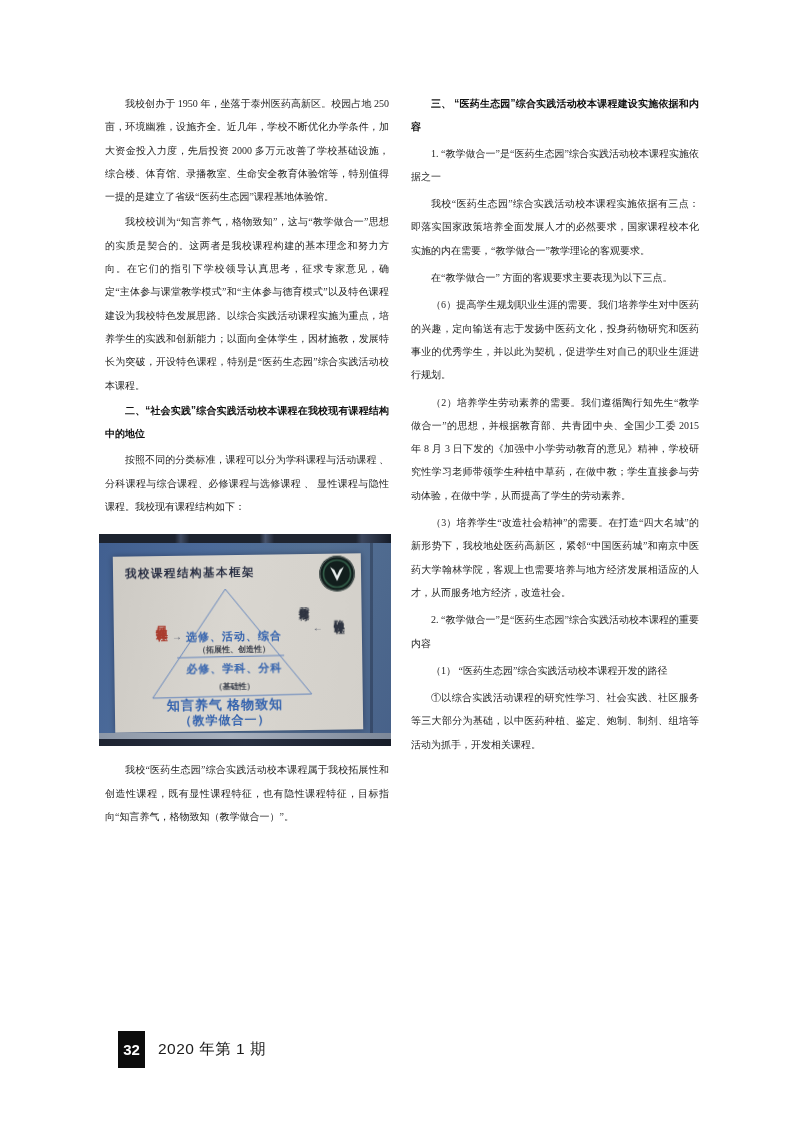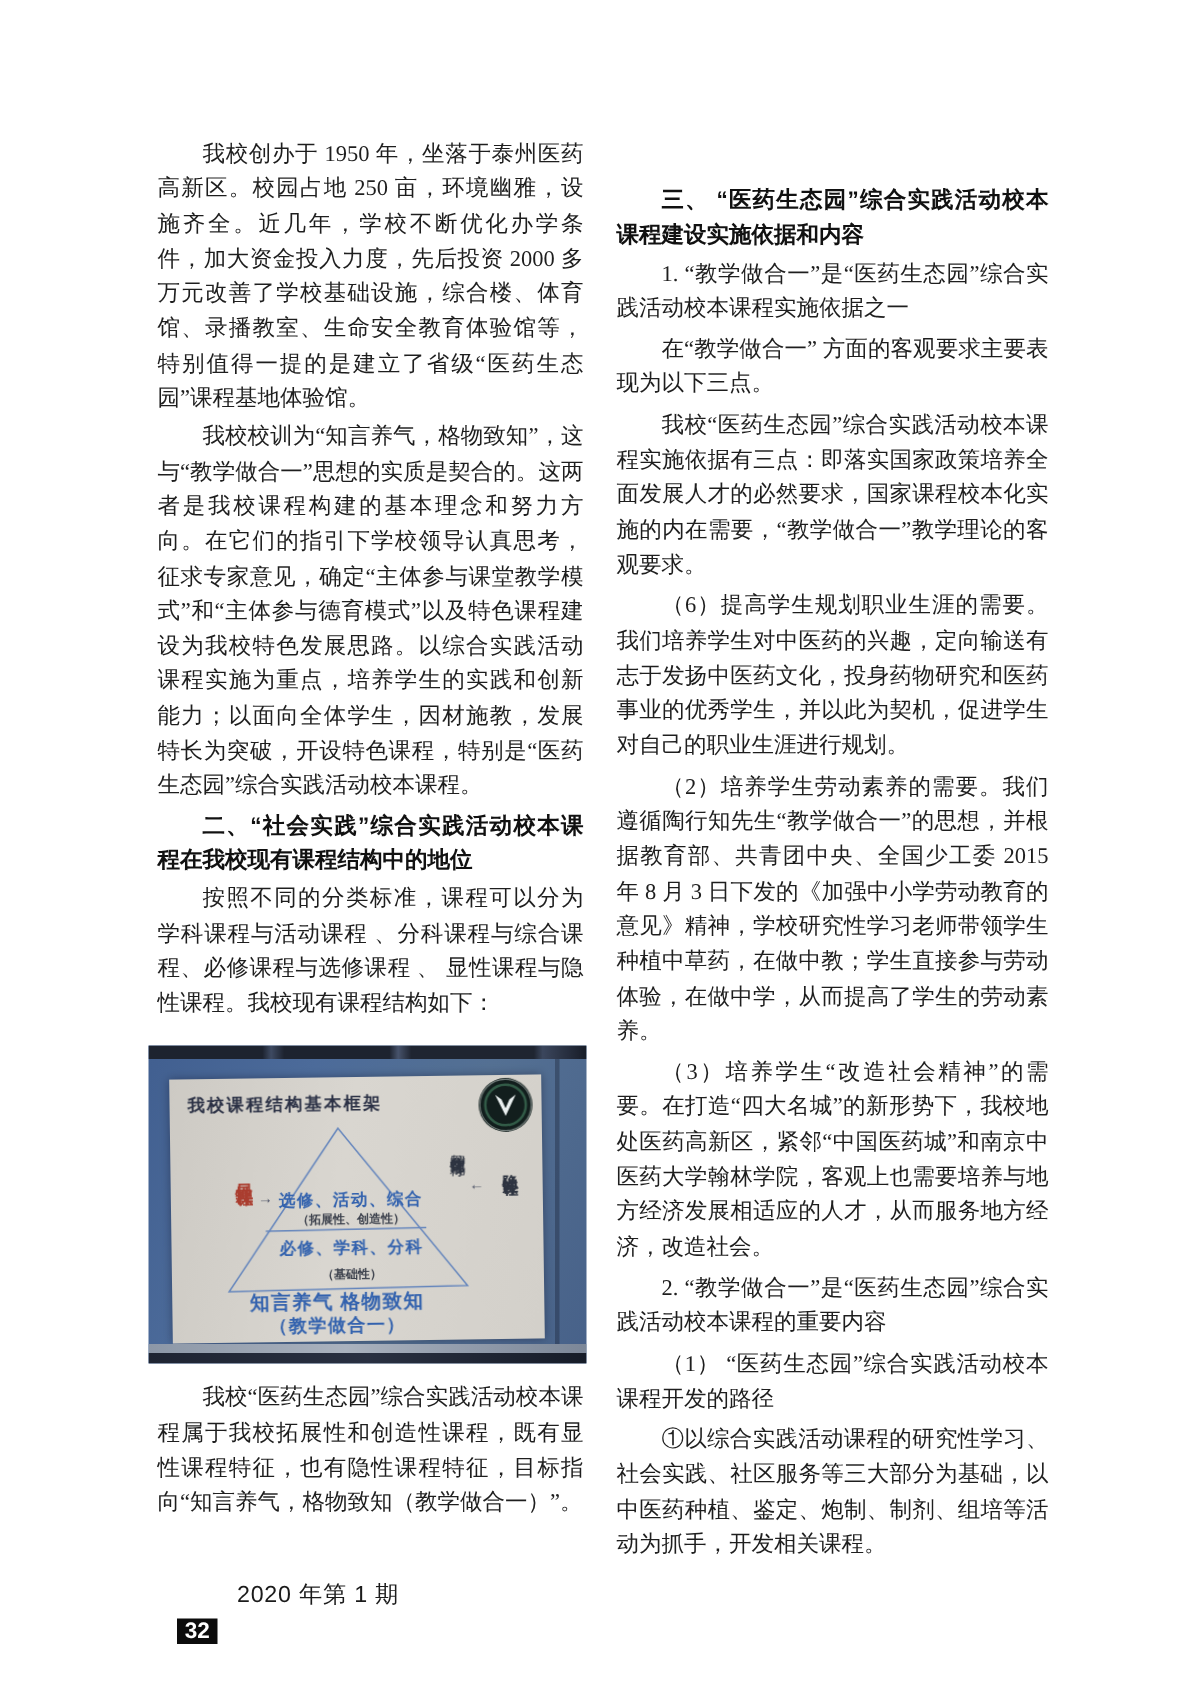--- a/index.html
+++ b/index.html
@@ -5,23 +5,23 @@
   html,body{margin:0;padding:0;}
   body{
     width:793px;height:1122px;background:#ffffff;position:relative;
     font-family:"Liberation Serif","DejaVu Serif",serif;color:#1e1e1e;
     overflow:hidden;
   }
   .columns{
     position:absolute;top:92px;left:105px;display:flex;gap:22px;
   }
   .col{width:284px;}
-  .col.right{width:288px;margin-top:30px;}
+  .col.right{width:288px;}
   .col p{
-    margin:0 0 2px 0;font-size:15px;line-height:23.3px;
+    margin:0 0 2px 0;font-size:10px;line-height:23.3px;
     text-align:justify;text-justify:inter-character;text-indent:2em;
   }
   .col.right p{margin-bottom:4px;}
   .col p.heading{
     font-family:"Liberation Sans",sans-serif;font-weight:700;color:#111;
     margin-bottom:3px;
   }
   
   .photo{
     position:relative;width:292px;height:212px;margin:16px 16px 12px -6px;
@@ -81,23 +81,23 @@
   .row2{left:68px;top:106px;width:104px;font-size:11px;font-weight:700;color:#2f62b5;letter-spacing:1px;}
   .row2s{left:68px;top:126px;width:104px;font-size:8px;color:#3a3f4c;font-weight:600;}
   .bot1{left:50px;top:141px;width:120px;font-size:13px;font-weight:700;color:#2f62b5;letter-spacing:1px;}
   .bot2{left:50px;top:157px;width:120px;font-size:12px;font-weight:700;color:#2f62b5;letter-spacing:1px;}
   
   .footer{
     position:absolute;left:118px;top:1031px;display:flex;align-items:center;gap:13px;
     font-family:"Liberation Sans",sans-serif;
   }
   .page-num{
-    width:27px;height:17px;background:#0c0c0c;color:#ffffff;
+    width:27px;height:37px;background:#0c0c0c;color:#ffffff;
     display:flex;align-items:center;justify-content:center;
-    font-size:15px;font-weight:700;margin-top:48px;
+    font-size:15px;font-weight:700;
   }
   .issue{font-size:15.5px;color:#1b1b1b;letter-spacing:0.5px;text-align:right;}
 </style>
 </head>
 <body>
 
 <div class="columns">
   <div class="col">
     <p>我校创办于 1950 年，坐落于泰州医药高新区。校园占地 250 亩，环境幽雅，设施齐全。近几年，学校不断优化办学条件，加大资金投入力度，先后投资 2000 多万元改善了学校基础设施，综合楼、体育馆、录播教室、生命安全教育体验馆等，特别值得一提的是建立了省级“医药生态园”课程基地体验馆。</p>
     <p>我校校训为“知言养气，格物致知”，这与“教学做合一”思想的实质是契合的。这两者是我校课程构建的基本理念和努力方向。在它们的指引下学校领导认真思考，征求专家意见，确定“主体参与课堂教学模式”和“主体参与德育模式”以及特色课程建设为我校特色发展思路。以综合实践活动课程实施为重点，培养学生的实践和创新能力；以面向全体学生，因材施教，发展特长为突破，开设特色课程，特别是“医药生态园”综合实践活动校本课程。</p>
@@ -136,22 +136,22 @@
       <div class="photo-bottom-light"></div>
       <div class="photo-bottom-dark"></div>
     </div>
 
     <p>我校“医药生态园”综合实践活动校本课程属于我校拓展性和创造性课程，既有显性课程特征，也有隐性课程特征，目标指向“知言养气，格物致知（教学做合一）”。</p>
   </div>
 
   <div class="col right">
     <p class="heading">三、 “医药生态园”综合实践活动校本课程建设实施依据和内容</p>
     <p>1. “教学做合一”是“医药生态园”综合实践活动校本课程实施依据之一</p>
+    <p>我校“医药生态园”综合实践活动校本课程实施依据有三点：即落实国家政策培养全面发展人才的必然要求，国家课程校本化实施的内在需要，“教学做合一”教学理论的客观要求。</p>
     <p>在“教学做合一” 方面的客观要求主要表现为以下三点。</p>
-    <p>我校“医药生态园”综合实践活动校本课程实施依据有三点：即落实国家政策培养全面发展人才的必然要求，国家课程校本化实施的内在需要，“教学做合一”教学理论的客观要求。</p>
     <p>（6）提高学生规划职业生涯的需要。我们培养学生对中医药的兴趣，定向输送有志于发扬中医药文化，投身药物研究和医药事业的优秀学生，并以此为契机，促进学生对自己的职业生涯进行规划。</p>
     <p>（2）培养学生劳动素养的需要。我们遵循陶行知先生“教学做合一”的思想，并根据教育部、共青团中央、全国少工委 2015 年 8 月 3 日下发的《加强中小学劳动教育的意见》精神，学校研究性学习老师带领学生种植中草药，在做中教；学生直接参与劳动体验，在做中学，从而提高了学生的劳动素养。</p>
     <p>（3）培养学生“改造社会精神”的需要。在打造“四大名城”的新形势下，我校地处医药高新区，紧邻“中国医药城”和南京中医药大学翰林学院，客观上也需要培养与地方经济发展相适应的人才，从而服务地方经济，改造社会。</p>
     <p>2. “教学做合一”是“医药生态园”综合实践活动校本课程的重要内容</p>
     <p>（1） “医药生态园”综合实践活动校本课程开发的路径</p>
     <p>①以综合实践活动课程的研究性学习、社会实践、社区服务等三大部分为基础，以中医药种植、鉴定、炮制、制剂、组培等活动为抓手，开发相关课程。</p>
   </div>
 </div>
 
 <div class="footer">

